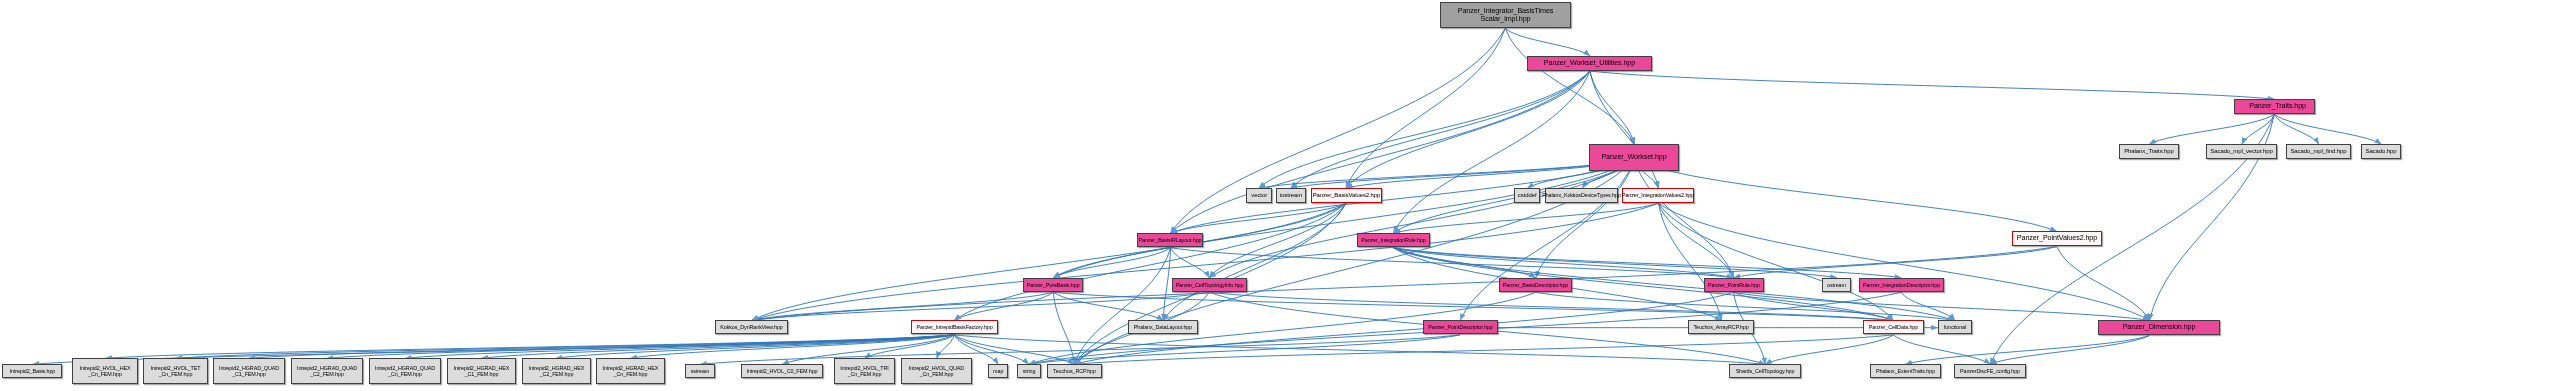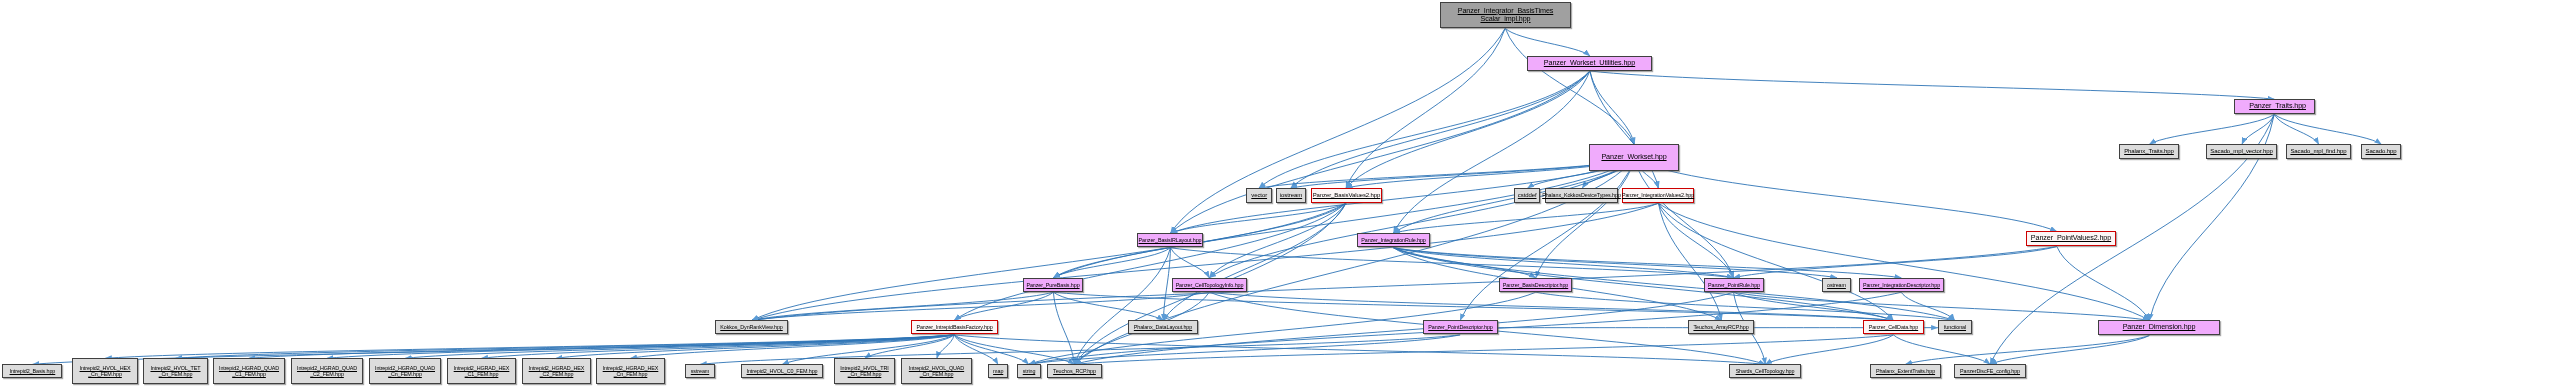--- a/index.html
+++ b/index.html
@@ -28,26 +28,25 @@
     text-align:center;
     border:0.6px solid #404040;
     background:#dcdcdc;
     color:#000000;
     line-height:1.12;
     white-space:pre-line;
     padding:0.6px 1.8px;
     z-index:5;
     letter-spacing:-0.1px;
   }
-  .node.white{ background:#f0abfc; }
+  .node.white{ background:#ec4899; }
   .node.red{ border:1.2px solid #cc0000; background:#fdf6f6; }
   .node.root{ background:#a0a0a0; border:0.6px solid #404040; }
   .node.shadow{
     box-shadow:1.2px 1.2px 0 0 rgba(100,100,100,0.55);
-    text-decoration:underline;
   }
 </style>
 </head>
 <body>
 
 <div id="canvas">
   <svg id="edges" viewBox="0 0 4287 652" preserveAspectRatio="none">
     <defs>
       <marker id="arrow" markerWidth="9" markerHeight="9" refX="7.5" refY="3" orient="auto" markerUnits="strokeWidth">
         <path d="M0,0 L8,3 L0,6 z" fill="#5b9bd5"></path>
@@ -167,21 +166,21 @@
       <div class="node shadow " style="left: 2119px; top: 144px; width: 60px; height: 15px; font-size: 6px;">Phalanx_Traits.hpp</div>
       <div class="node shadow " style="left: 2206px; top: 144px; width: 71px; height: 15px; font-size: 6px;">Sacado_mpl_vector.hpp</div>
       <div class="node shadow " style="left: 2286px; top: 144px; width: 65px; height: 15px; font-size: 6px;">Sacado_mpl_find.hpp</div>
       <div class="node shadow " style="left: 2361px; top: 144px; width: 40px; height: 15px; font-size: 6px;">Sacado.hpp</div>
       <div class="node shadow " style="left: 1246px; top: 188px; width: 26.4px; height: 15px; font-size: 6px;">vector</div>
       <div class="node shadow " style="left: 1276px; top: 188px; width: 30px; height: 15px; font-size: 6px;">iostream</div>
       <div class="node shadow red" style="left: 1311px; top: 188px; width: 71px; height: 15px; font-size: 6px;">Panzer_BasisValues2.hpp</div>
       <div class="node shadow " style="left: 1514px; top: 188px; width: 26.4px; height: 15px; font-size: 6px;">cstddef</div>
       <div class="node shadow " style="left: 1545px; top: 188px; width: 73px; height: 15px; font-size: 5.4px;">Phalanx_KokkosDeviceTypes.hpp</div>
       <div class="node shadow red" style="left: 1622px; top: 188px; width: 72px; height: 15px; font-size: 5.4px;">Panzer_IntegrationValues2.hpp</div>
-      <div class="node shadow red" style="left: 2012px; top: 231px; width: 90px; height: 15px; font-size: 7.2px; margin-left: 14px;">Panzer_PointValues2.hpp</div>
+      <div class="node shadow red" style="left: 2012px; top: 231px; width: 90px; height: 15px; font-size: 7.2px;">Panzer_PointValues2.hpp</div>
       <div class="node shadow white" style="left: 1137px; top: 233px; width: 66px; height: 14.4px; font-size: 5.4px;">Panzer_BasisIRLayout.hpp</div>
       <div class="node shadow white" style="left: 1357px; top: 233px; width: 73px; height: 14.4px; font-size: 5.4px;">Panzer_IntegrationRule.hpp</div>
       <div class="node shadow white" style="left: 1023px; top: 278px; width: 60px; height: 14.4px; font-size: 5.4px;">Panzer_PureBasis.hpp</div>
       <div class="node shadow white" style="left: 1172px; top: 278px; width: 75px; height: 14.4px; font-size: 5.4px;">Panzer_CellTopologyInfo.hpp</div>
       <div class="node shadow white" style="left: 1499px; top: 278px; width: 73px; height: 14.4px; font-size: 5.4px;">Panzer_BasisDescriptor.hpp</div>
       <div class="node shadow white" style="left: 1704px; top: 278px; width: 60px; height: 14.4px; font-size: 5.4px;">Panzer_PointRule.hpp</div>
       <div class="node shadow " style="left: 1822px; top: 278px; width: 29px; height: 14.4px; font-size: 5.4px;">ostream</div>
       <div class="node shadow white" style="left: 1859px; top: 278px; width: 85px; height: 14.4px; font-size: 5.4px;">Panzer_IntegrationDescriptor.hpp</div>
       <div class="node shadow " style="left: 715px; top: 320px; width: 73px; height: 14.4px; font-size: 5.4px;">Kokkos_DynRankView.hpp</div>
       <div class="node shadow red" style="left: 911px; top: 320px; width: 87px; height: 14.4px; font-size: 5.4px;">Panzer_IntrepidBasisFactory.hpp</div>

